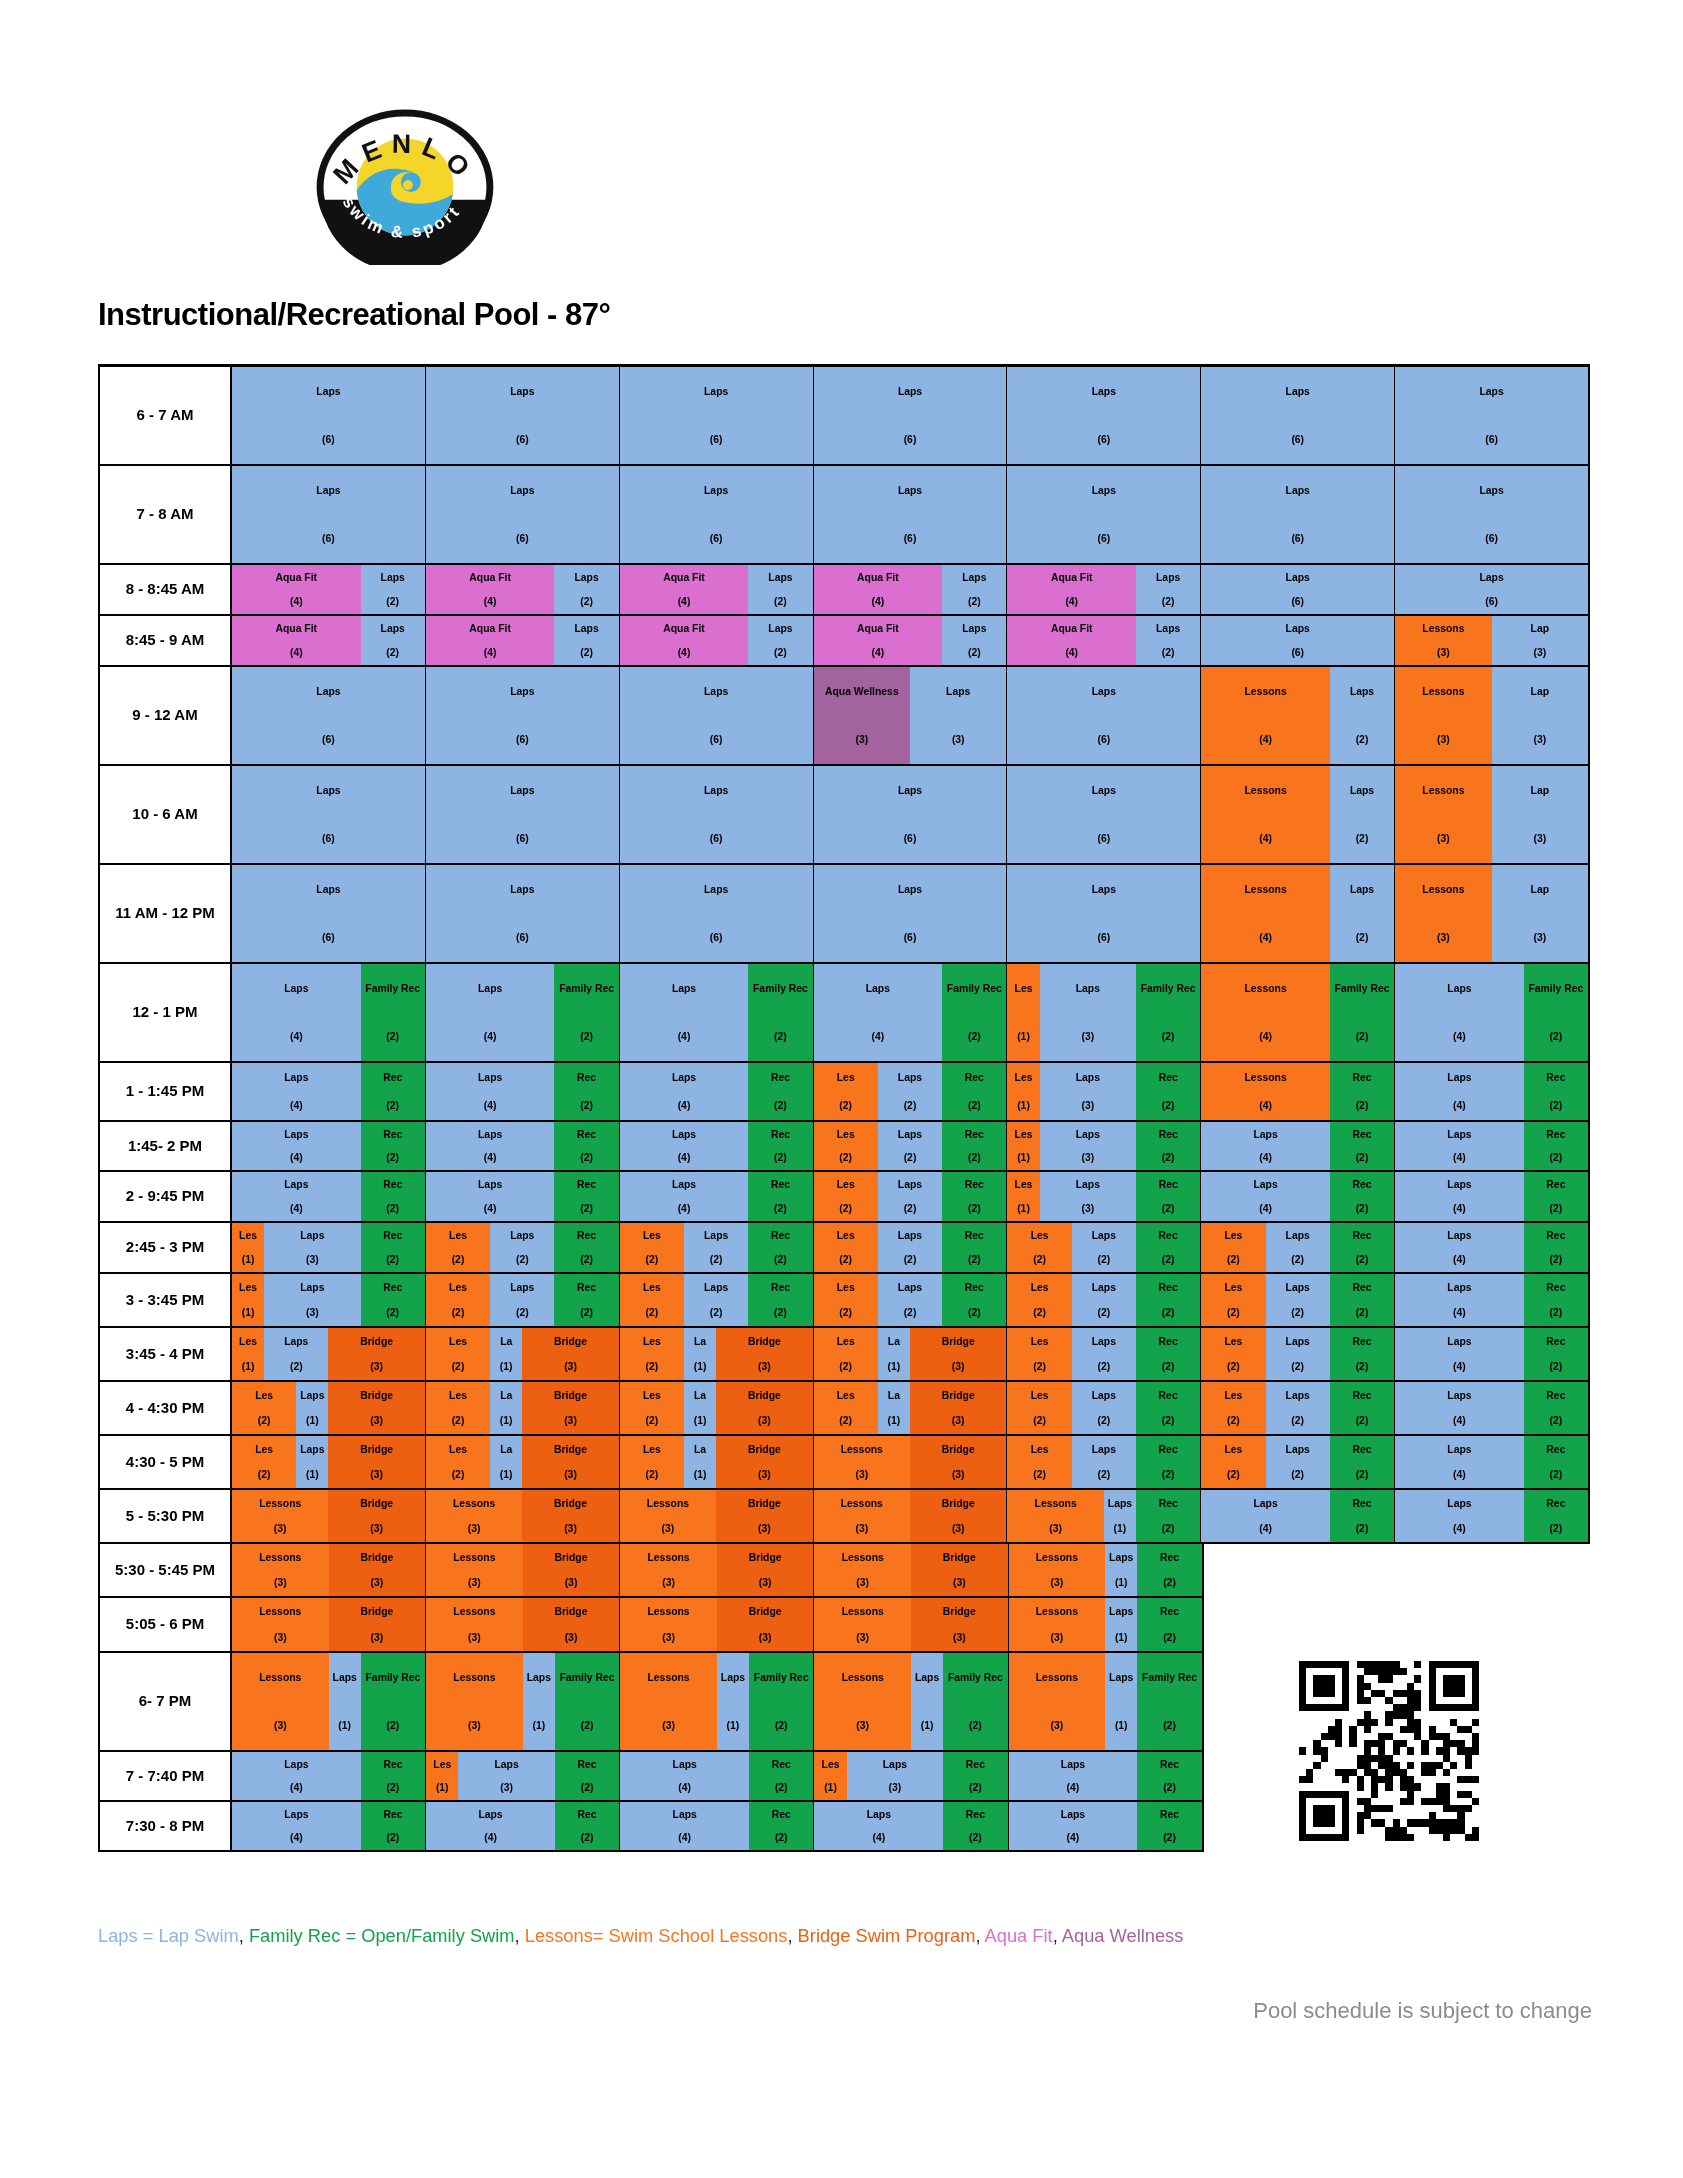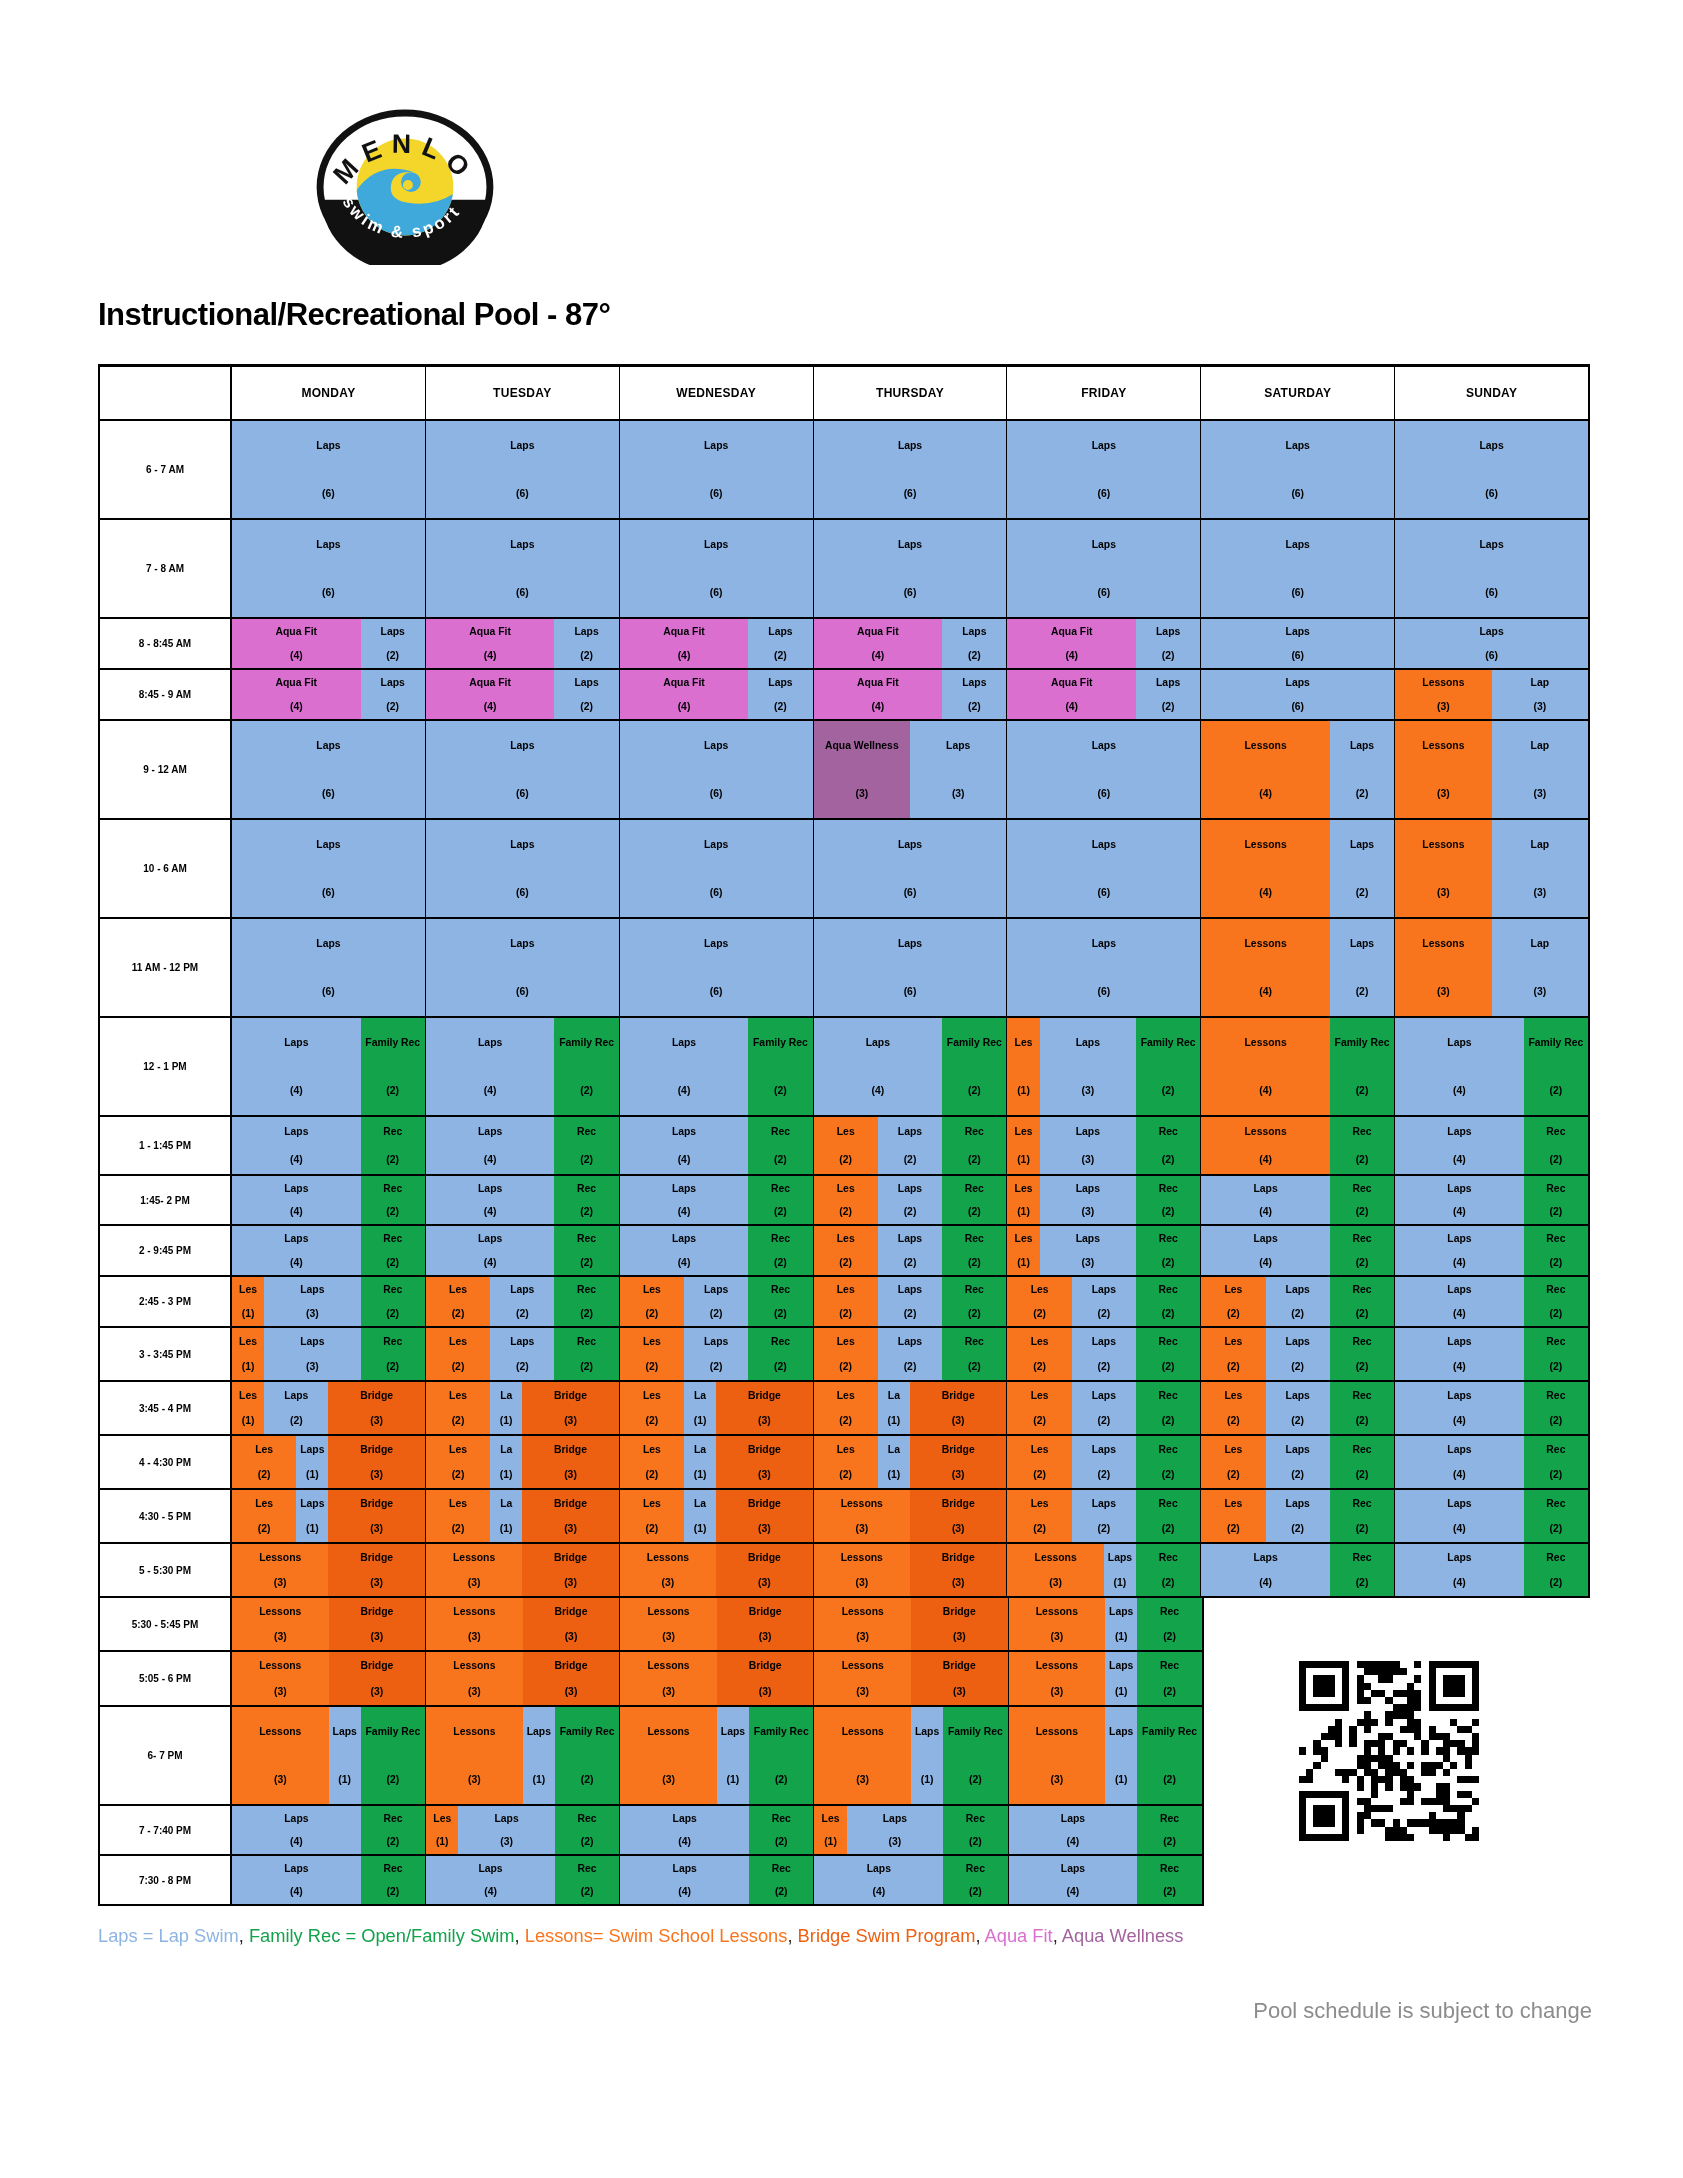--- a/index.html
+++ b/index.html
@@ -15,21 +15,21 @@
   .sub-title  { font-size:34px; font-weight:normal; margin-top:8px; }
   .sub-title sup { font-size:20px; }
   .section-title { position:absolute; left:98px; top:297px; font-size:31px; font-weight:bold; letter-spacing:-0.5px; }
 
   
   .schedule { position:absolute; left:98px; top:364px; width:1492px; border-top:3px solid #000; }
   .row { display:flex; width:100%; }
   .hrow { height:54px; }
   .tcell {
     flex:0 0 134px; width:134px; display:flex; align-items:center; justify-content:center;
-    text-align:center; font-weight:bold; font-size:10px; background:#fff;
+    text-align:center; font-weight:bold; font-size:15px; background:#fff;
     border-left:2px solid #000; border-right:2px solid #000; border-bottom:2px solid #000;
     padding:0 2px; line-height:1.1;
   }
   .hcell {
     flex:1 1 0; display:flex; align-items:center; justify-content:center;
     font-weight:bold; font-size:12px; letter-spacing:0.3px;
     border-right:1px solid #000; border-bottom:2px solid #000; background:#fff;
   }
   .dcell { flex:1 1 0; display:flex; border-right:1px solid #000; border-bottom:2px solid #000; overflow:hidden; }
   .dcell.edge, .hcell.edge { border-right:2px solid #000; }
@@ -76,30 +76,20 @@
     </text>
   </svg>
 </div>
 
 <div class="title-block">
 </div>
 
 <div class="section-title">Instructional/Recreational Pool - 87°</div>
 
 <div class="schedule" id="schedule">
-    <div class="row hrow">
-      <div class="tcell"></div>
-      <div class="hcell">MONDAY</div>
-      <div class="hcell">TUESDAY</div>
-      <div class="hcell">WEDNESDAY</div>
-      <div class="hcell">THURSDAY</div>
-      <div class="hcell">FRIDAY</div>
-      <div class="hcell">SATURDAY</div>
-      <div class="hcell edge">SUNDAY</div>
-    </div>
     <div class="row" style="height: 99px;">
       <div class="tcell">6 - 7 AM</div>
       <div class="dcell">
         <div class="seg" style="background: rgb(141, 180, 226); flex: 6 6 0%;">
           <div class="lab">Laps</div>
           <div class="cnt">(6)</div>
         </div>
       </div>
       <div class="dcell">
         <div class="seg" style="background: rgb(141, 180, 226); flex: 6 6 0%;">

